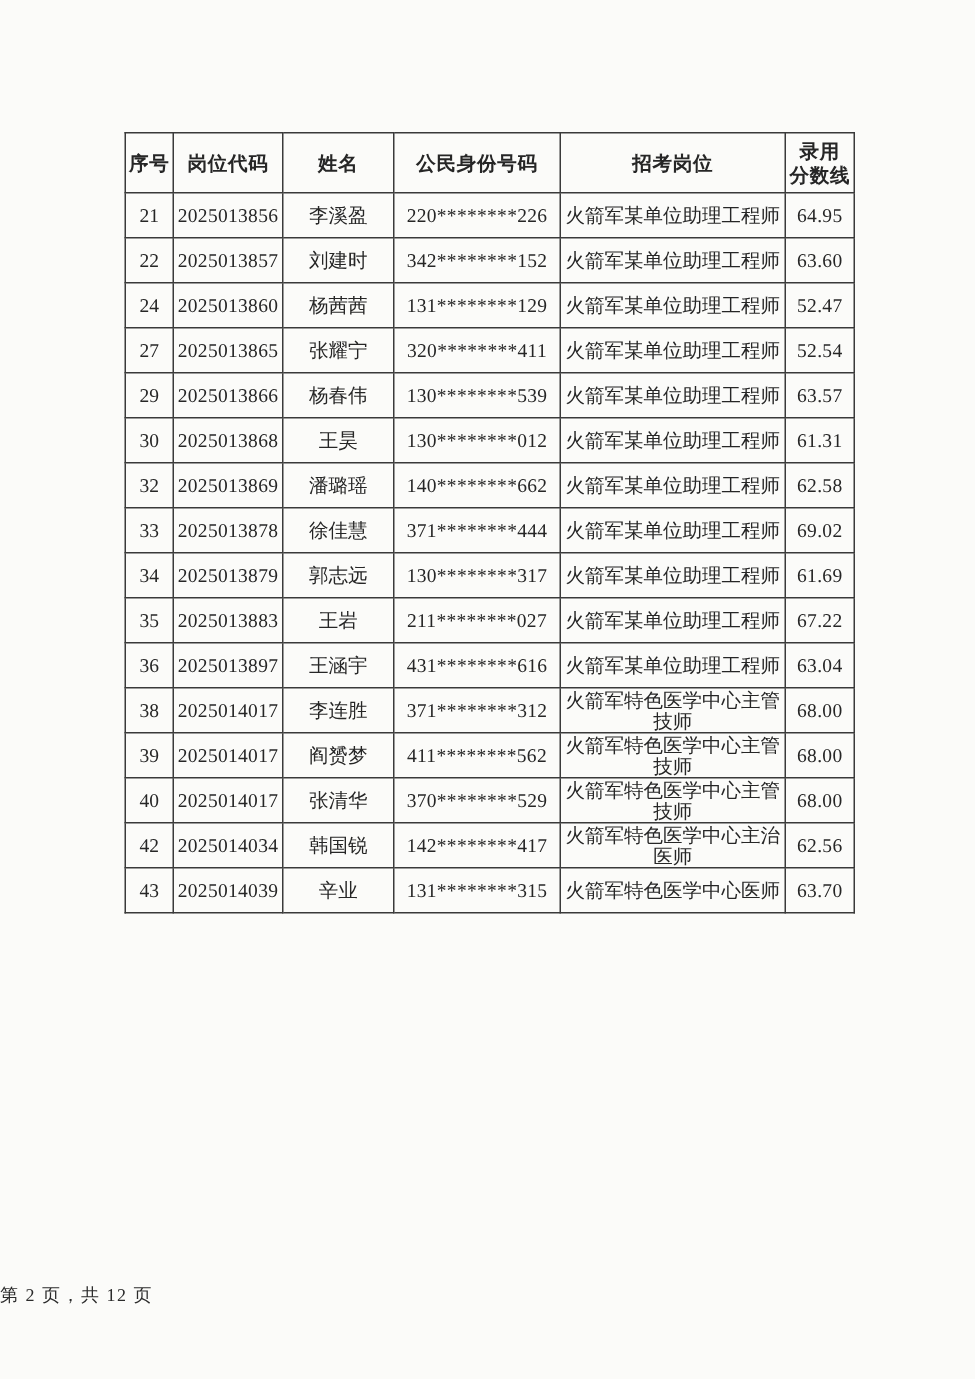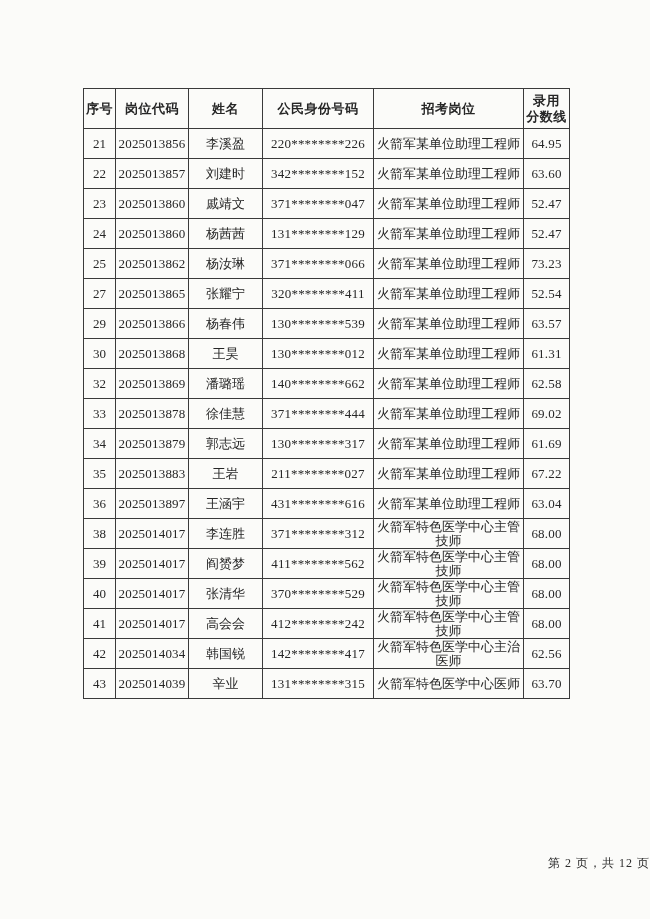--- a/index.html
+++ b/index.html
@@ -53,21 +53,21 @@
     padding: 1px 2px;
   }
   td.num, td.score {
     letter-spacing: 0.2px;
   }
   .footer {
     position: absolute;
     left: 0;
     top: 855px;
     width: 100%;
-    text-align: right;
+    text-align: left;
     font-size: 12px;
     letter-spacing: 1px;
     color: #2b2b2b;
   }
 </style>
 </head>
 <body>
 
 <div class="page">
   <table class="score-table">
@@ -101,42 +101,26 @@
         </tr>
         <tr>
           <td>22</td>
           <td class="num">2025013857</td>
           <td>刘建时</td>
           <td class="num">342********152</td>
           <td class="pos">火箭军某单位助理工程师</td>
           <td class="score">63.60</td>
         </tr>
         <tr>
-          <td>23</td>
-          <td class="num">2025013860</td>
-          <td>戚靖文</td>
-          <td class="num">371********047</td>
-          <td class="pos">火箭军某单位助理工程师</td>
-          <td class="score">52.47</td>
-        </tr>
-        <tr>
           <td>24</td>
           <td class="num">2025013860</td>
           <td>杨茜茜</td>
           <td class="num">131********129</td>
           <td class="pos">火箭军某单位助理工程师</td>
           <td class="score">52.47</td>
-        </tr>
-        <tr>
-          <td>25</td>
-          <td class="num">2025013862</td>
-          <td>杨汝琳</td>
-          <td class="num">371********066</td>
-          <td class="pos">火箭军某单位助理工程师</td>
-          <td class="score">73.23</td>
         </tr>
         <tr>
           <td>27</td>
           <td class="num">2025013865</td>
           <td>张耀宁</td>
           <td class="num">320********411</td>
           <td class="pos">火箭军某单位助理工程师</td>
           <td class="score">52.54</td>
         </tr>
         <tr>
@@ -213,28 +197,20 @@
         </tr>
         <tr>
           <td>40</td>
           <td class="num">2025014017</td>
           <td>张清华</td>
           <td class="num">370********529</td>
           <td class="pos">火箭军特色医学中心主管技师</td>
           <td class="score">68.00</td>
         </tr>
         <tr>
-          <td>41</td>
-          <td class="num">2025014017</td>
-          <td>高会会</td>
-          <td class="num">412********242</td>
-          <td class="pos">火箭军特色医学中心主管技师</td>
-          <td class="score">68.00</td>
-        </tr>
-        <tr>
           <td>42</td>
           <td class="num">2025014034</td>
           <td>韩国锐</td>
           <td class="num">142********417</td>
           <td class="pos">火箭军特色医学中心主治医师</td>
           <td class="score">62.56</td>
         </tr>
         <tr>
           <td>43</td>
           <td class="num">2025014039</td>

